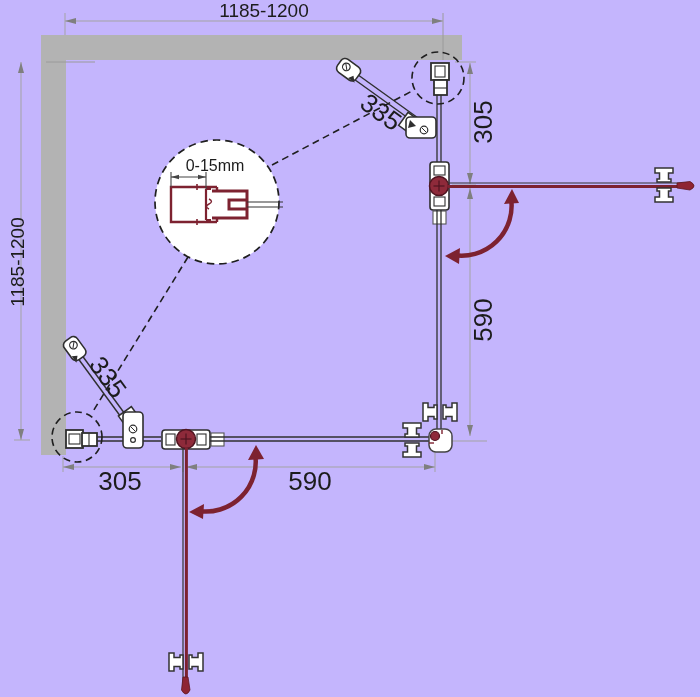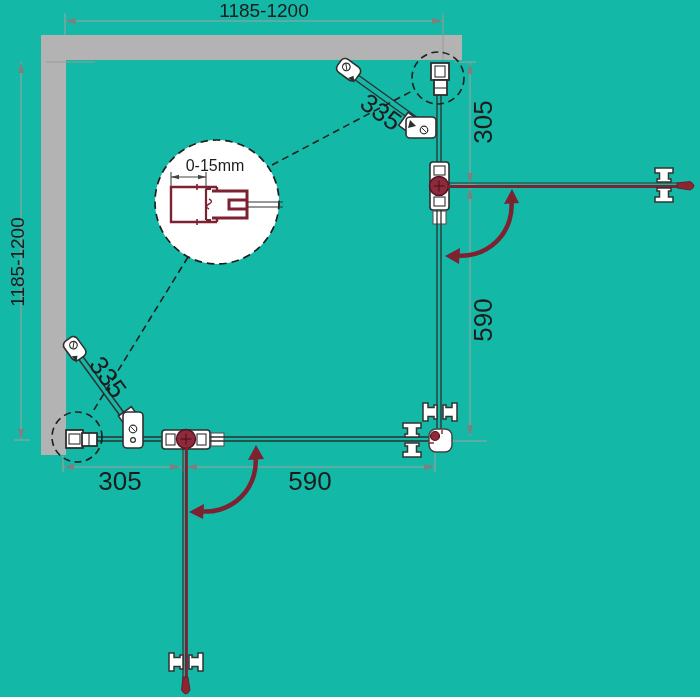--- a/index.html
+++ b/index.html
@@ -1,16 +1,16 @@
 <!DOCTYPE html>
 <html><head>
 <meta charset="utf-8">
 <style>
   html,body{margin:0;padding:0;background:#ffffff;}
-  .stage{position:relative;width:700px;height:697px;background:#14b8a6;overflow:hidden;
+  .stage{position:relative;width:700px;height:697px;background:#c4b5fd;overflow:hidden;
          font-family:"Liberation Sans", sans-serif;}
   svg{display:block;}
   text{font-family:"Liberation Sans", sans-serif;fill:#1c1c1c;}
   .dimtxt{font-size:26px;}
   .ovtxt{font-size:19px;}
   .dettxt{font-size:16px;}
 </style>
 </head>
 <body>
 

